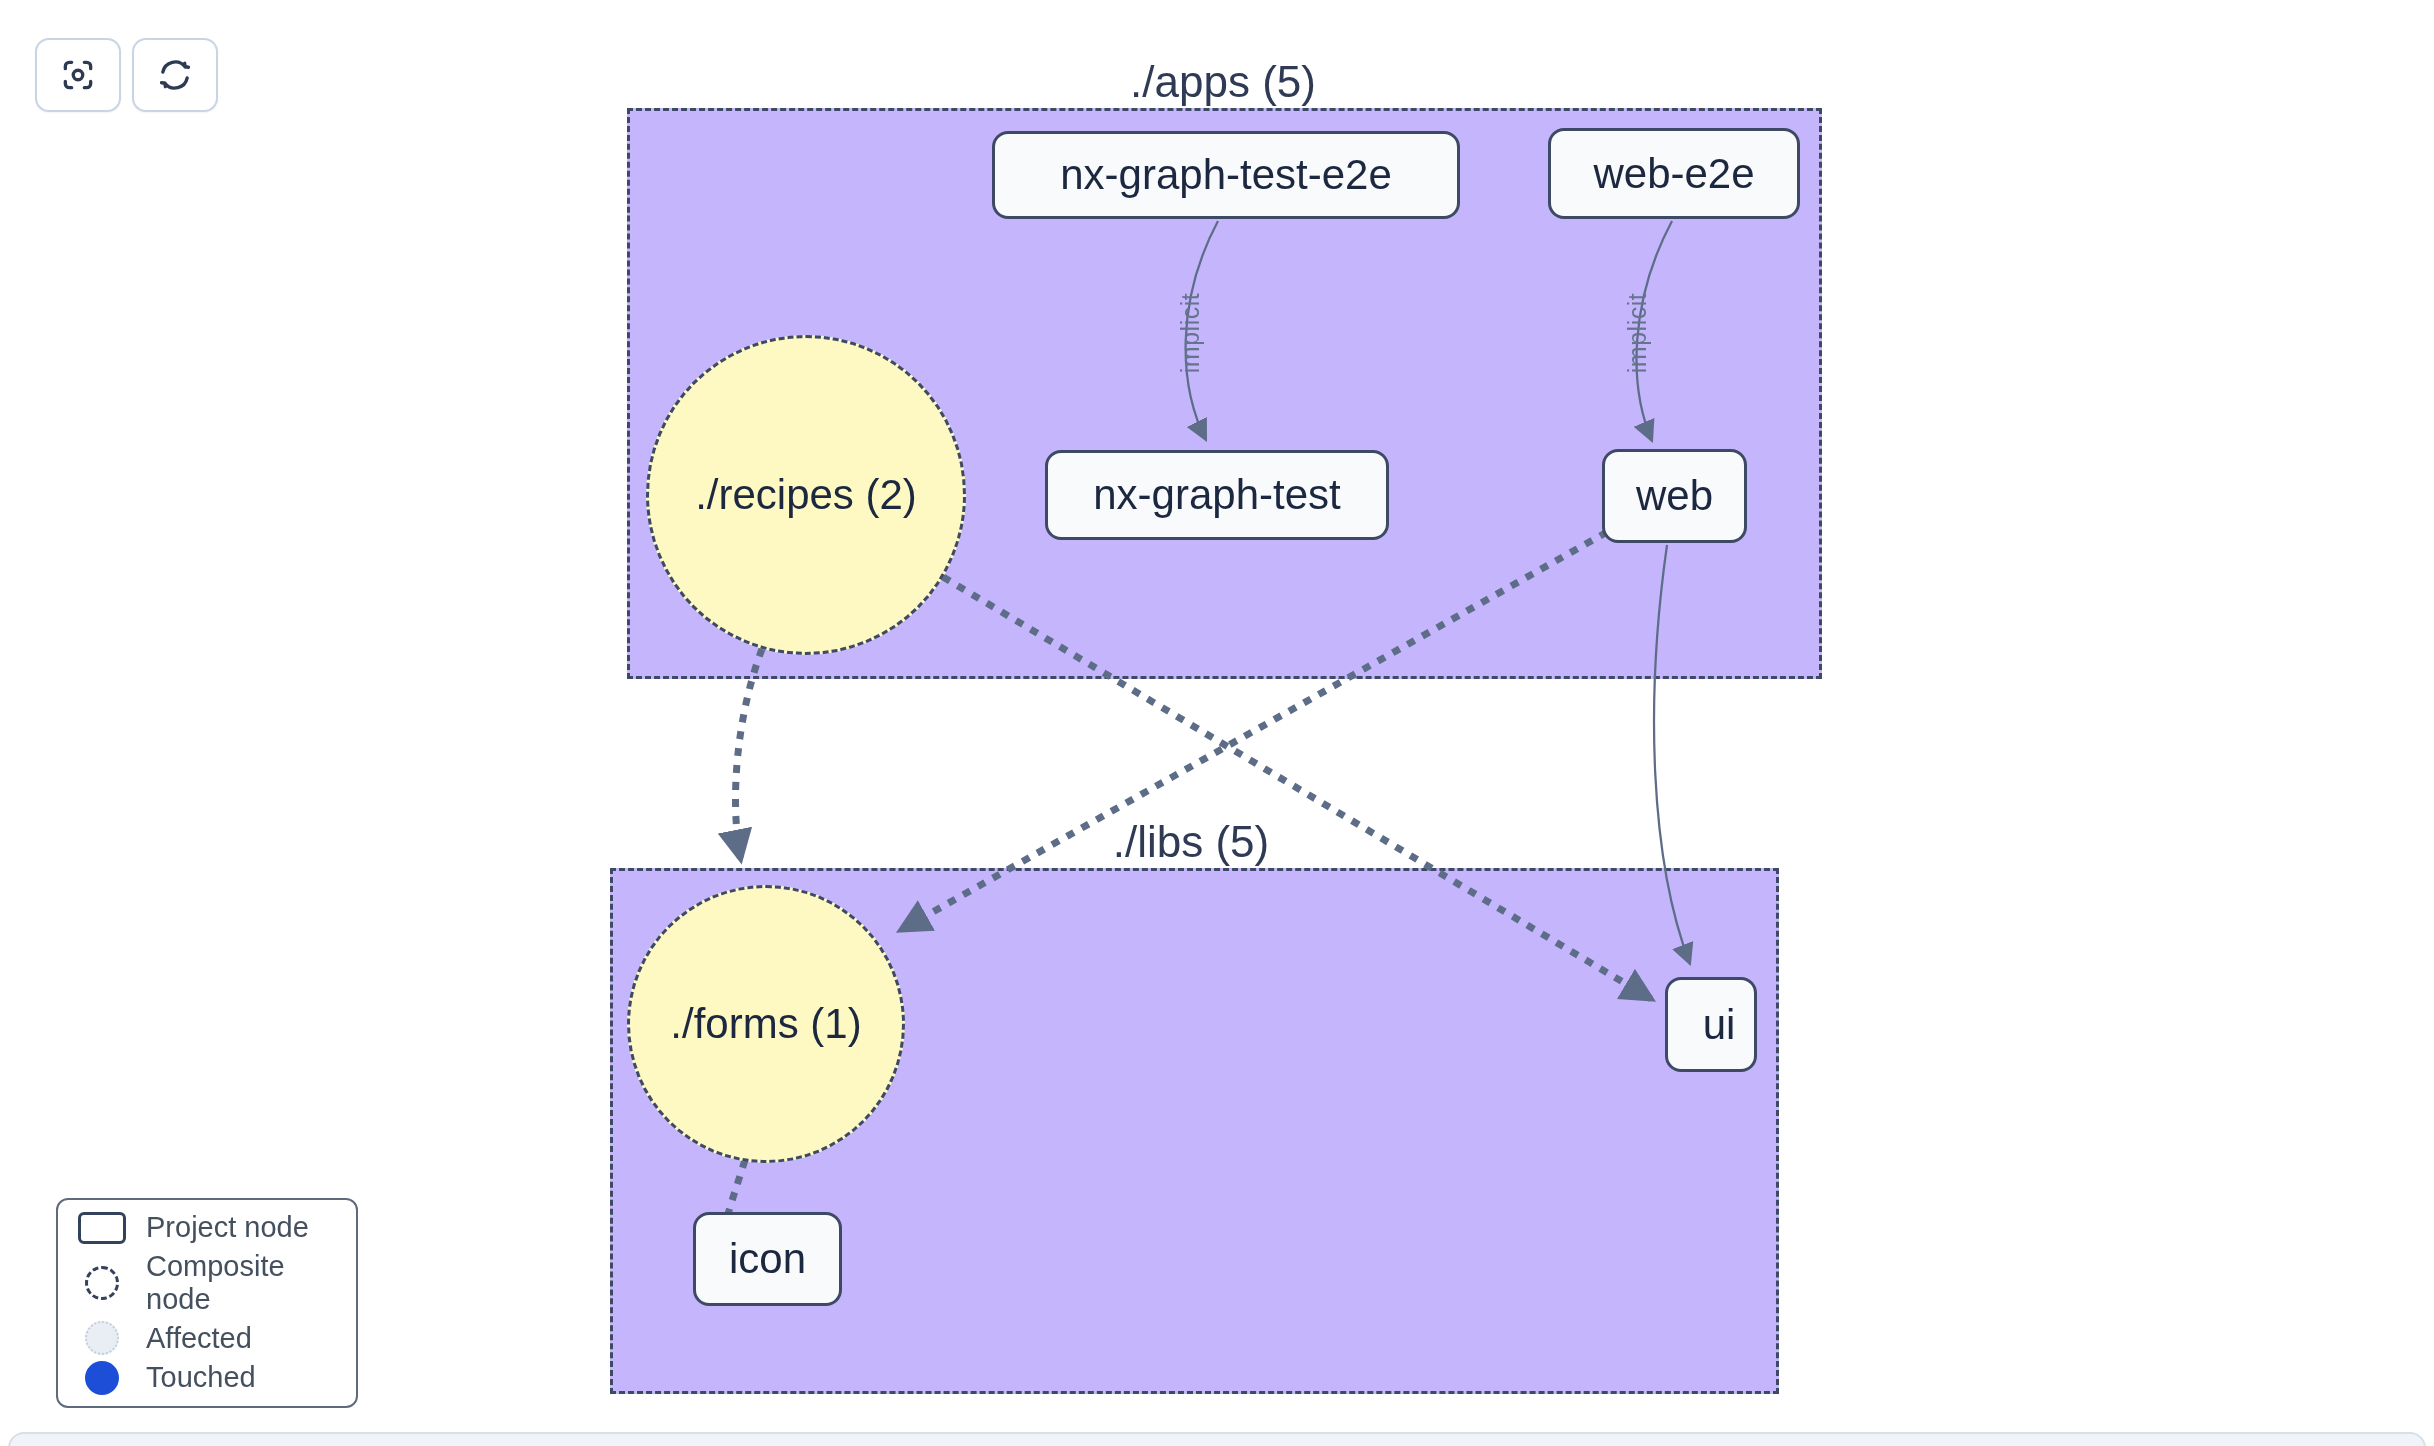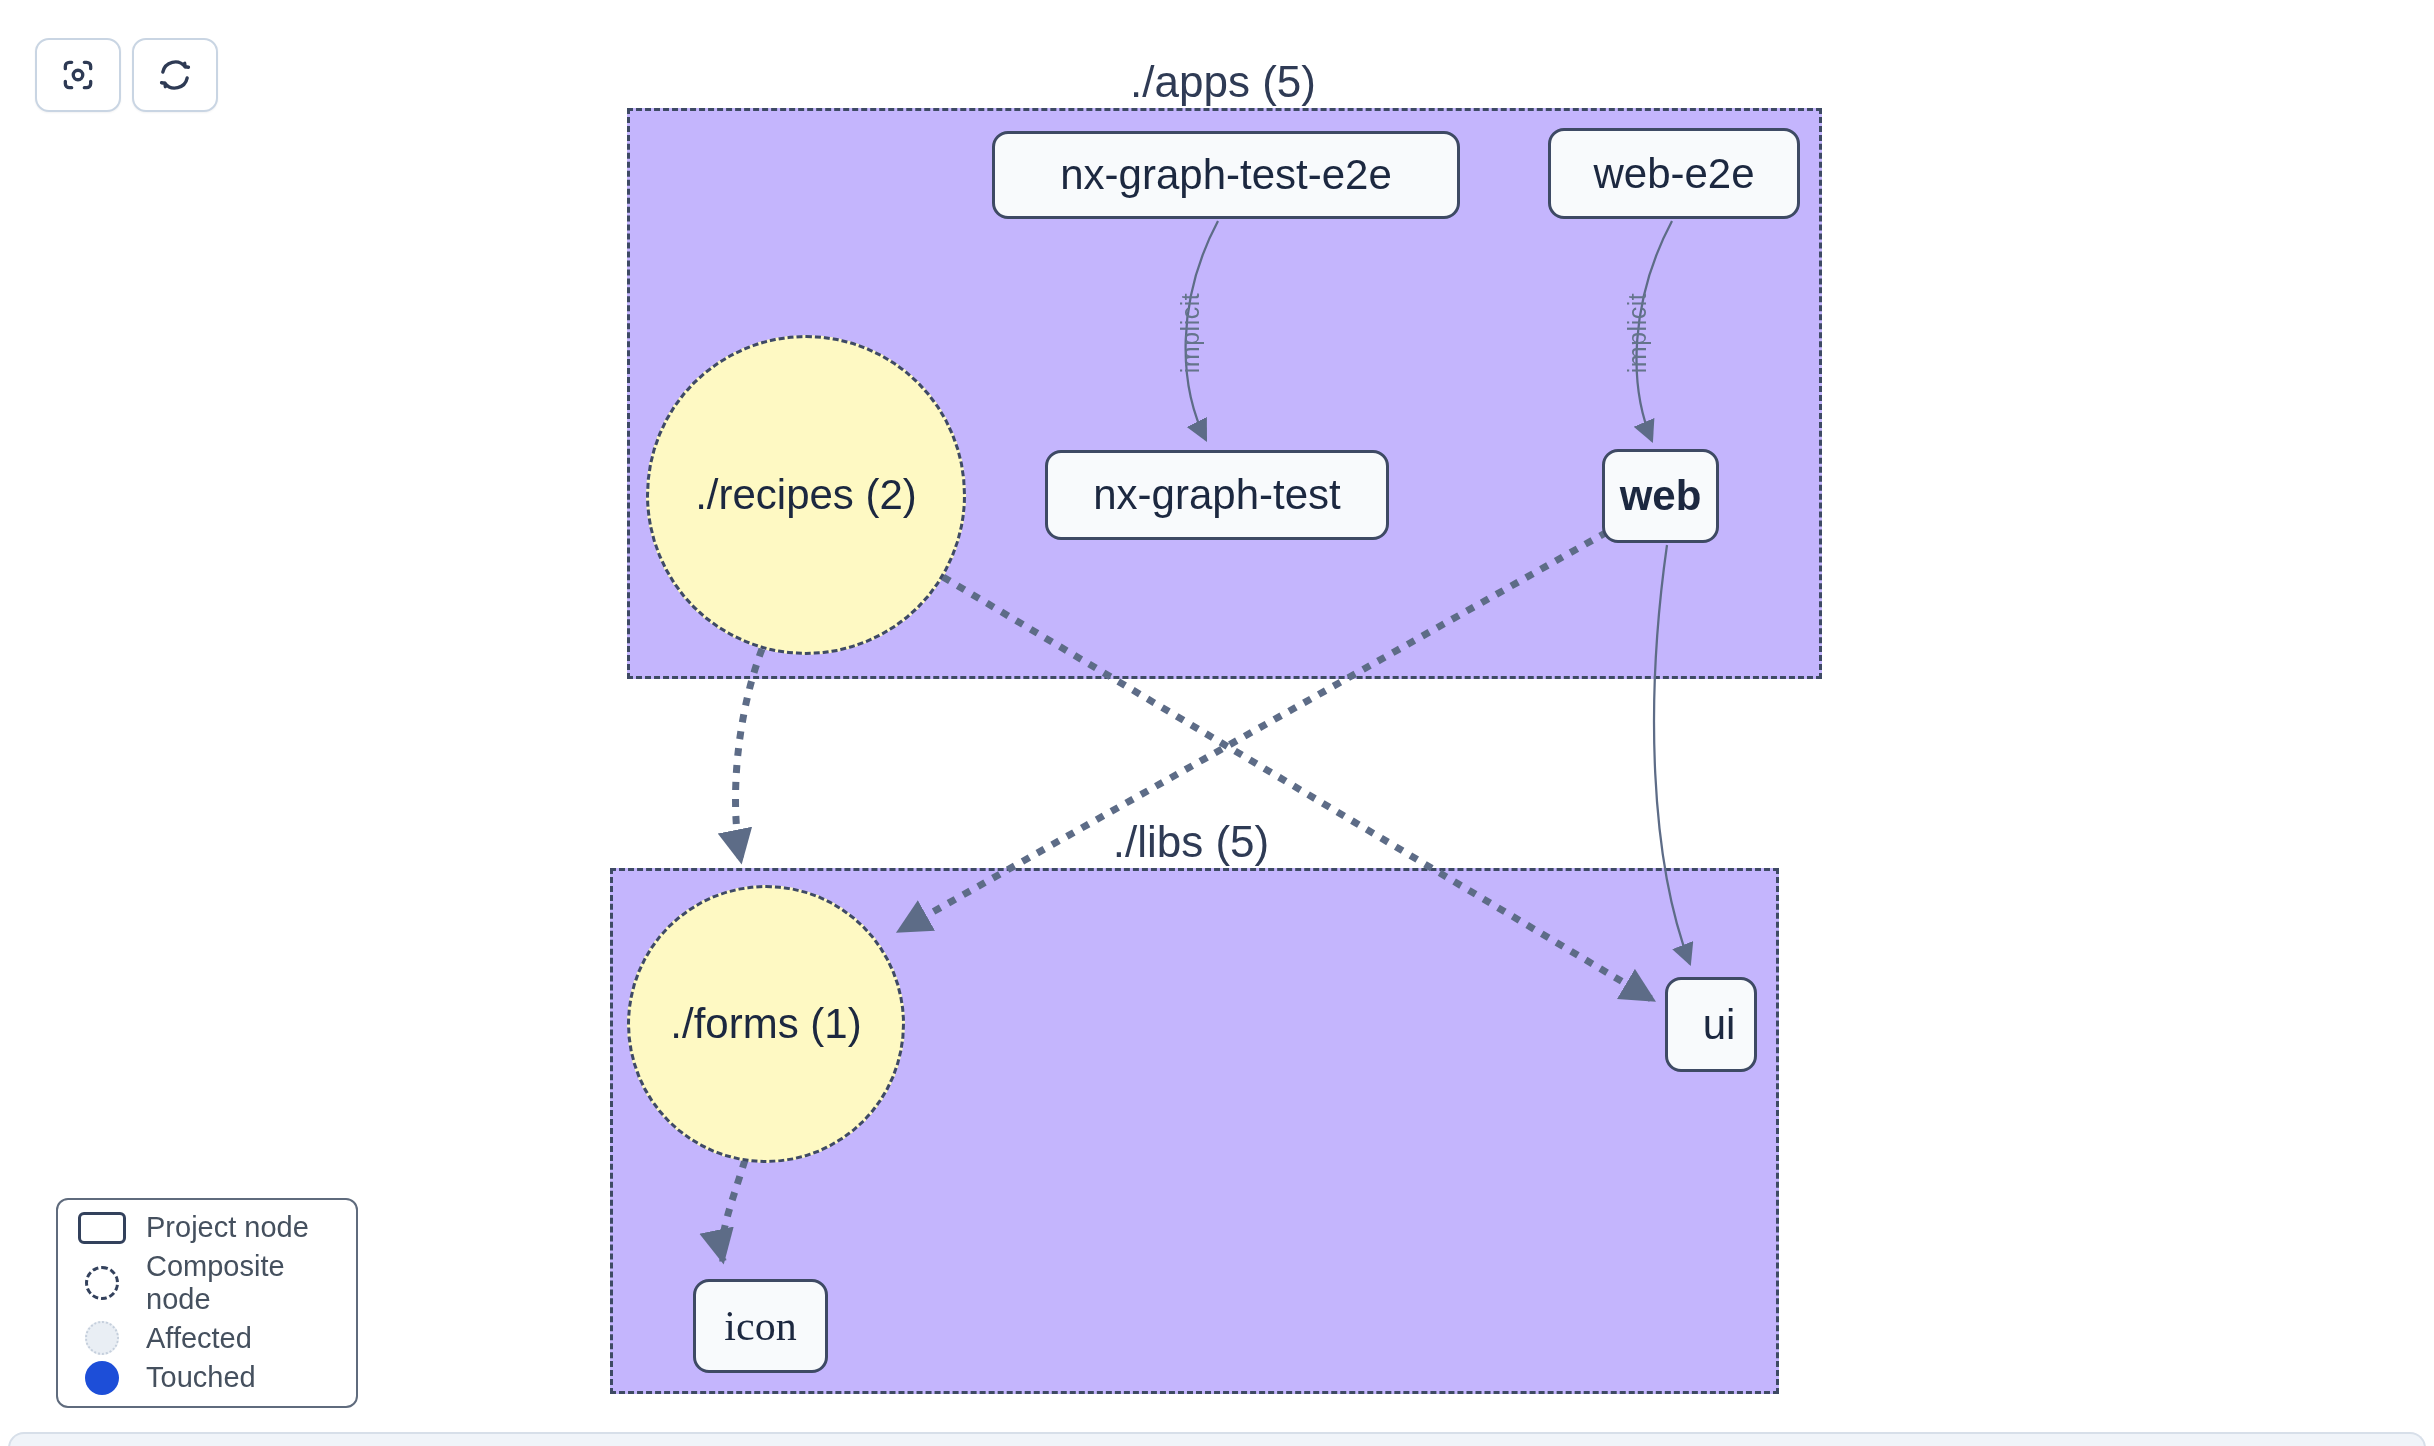--- a/index.html
+++ b/index.html
@@ -27,23 +27,23 @@
     font-size:42px;color:#1c2840;white-space:nowrap;cursor:pointer;box-sizing:border-box;
   }
   .composite{
     position:absolute;background:#fef9c3;border:3px dashed #3e4a64;border-radius:50%;
     display:flex;align-items:center;justify-content:center;
     font-size:42px;color:#1c2840;white-space:nowrap;cursor:pointer;box-sizing:border-box;
   }
   .n-nxgte2e{left:992px;top:131px;width:468px;height:88px;}
   .n-webe2e{left:1548px;top:128px;width:252px;height:91px;}
   .n-nxgt{left:1045px;top:450px;width:344px;height:90px;}
-  .n-web{left:1602px;top:449px;width:117px;height:94px;font-weight:bold;}
+  .n-web{left:1602px;top:449px;width:145px;height:94px;}
   .n-ui{left:1665px;top:977px;width:92px;height:95px;padding-left:16px;}
-  .n-icon{left:693px;top:1279px;width:135px;height:94px;font-family:Liberation Serif, serif;}
+  .n-icon{left:693px;top:1212px;width:149px;height:94px;}
   .n-recipes{left:646px;top:335px;width:320px;height:320px;}
   .n-forms{left:627px;top:885px;width:278px;height:278px;}
 
   
   .edge-label{
     position:absolute;transform:translate(-50%,-50%) rotate(-90deg);
     font-size:25px;color:#64748b;letter-spacing:.5px;white-space:nowrap;
   }
   .el-a{left:1190px;top:333px;}
   .el-b{left:1637px;top:333px;}

